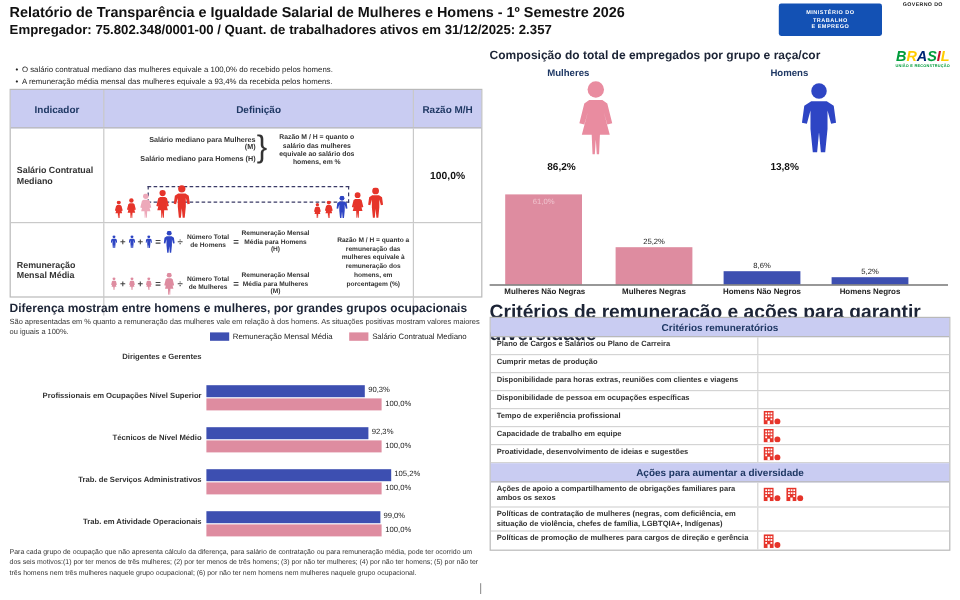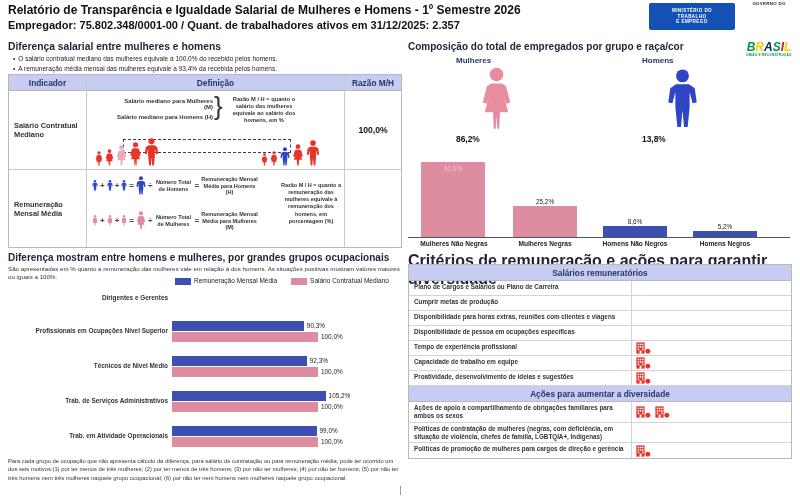--- a/index.html
+++ b/index.html
@@ -28,21 +28,21 @@
   .sec-title { font-size:10.3px; font-weight:bold; color:#1c2436; }
 
   
   #sec1-title { left:8px; top:41px; }
   #bullets { left:13px; top:55px; font-size:6.5px; color:#222; }
   #bullets div { margin-bottom:3px; }
   #bullets div::before { content:"•"; margin-right:3px; }
 
   
   #table1 { left:8px; top:74px; width:394px; height:174px; border:1px solid #b9b9b9; font-size:7px; }
-  #table1 .hrow { display:flex; height:16px; background:#C9CCF2; border-bottom:1px solid #b9b9b9; }
+  #table1 .hrow { display:flex; height:32px; background:#C9CCF2; border-bottom:1px solid #b9b9b9; }
   #table1 .hrow div { font-size:8.3px; font-weight:bold; color:#1F3864; display:flex; align-items:center; justify-content:center; }
   .c-ind { width:78px; border-right:1px solid #c9c9c9; }
   .c-def { width:258px; border-right:1px solid #c9c9c9; position:relative; }
   .c-ratio { width:56px; }
   #table1 .trow { display:flex; border-bottom:1px solid #c9c9c9; }
   #table1 .trow:last-child { border-bottom:none; }
   .row1 { height:79px; } .row2 { height:77px; }
   .ind-label { font-size:7.4px; font-weight:bold; color:#333; display:flex; align-items:center; padding-left:5px; }
   .ratio-val { font-size:8.6px; font-weight:bold; color:#111; display:flex; align-items:center; justify-content:center; }
 
@@ -142,21 +142,20 @@
     <div>MINISTÉRIO DO</div>
     <div>TRABALHO</div>
     <div>E EMPREGO</div>
   </div>
   <div class="abs" id="logo-gov">
     <div class="gtop">GOVERNO DO</div>
     <div class="gname"><span>B</span><span>R</span><span>A</span><span>S</span><span>I</span><span>L</span></div>
     <div class="gtag">UNIÃO E RECONSTRUÇÃO</div>
   </div>
 
-  <div class="abs sec-title" id="sec1-title">Diferença salarial entre mulheres e homens</div>
   <div class="abs" id="bullets">
     <div>O salário contratual mediano das mulheres equivale a 100,0% do recebido pelos homens.</div>
     <div>A remuneração média mensal das mulheres equivale a 93,4% da recebida pelos homens.</div>
   </div>
 
   <div class="abs" id="table1">
     <div class="hrow">
       <div class="c-ind">Indicador</div>
       <div class="c-def">Definição</div>
       <div class="c-ratio">Razão M/H</div>
@@ -344,21 +343,21 @@
       </div>
     <div id="comp-axis"></div>
     <div class="ccat" style="left:0px">Mulheres Não Negras</div>
     <div class="ccat" style="left:91px">Mulheres Negras</div>
     <div class="ccat" style="left:181px">Homens Não Negros</div>
     <div class="ccat" style="left:271px">Homens Negros</div>
   </div>
 
   <div class="abs sec-title" id="crit-title" style="font-size:16px">Critérios de remuneração e ações para garantir diversidade</div>
   <div class="abs" id="crit-table">
-    <div class="crit-head">Salários remuneratórios</div>
+    <div class="crit-head">Critérios remuneratórios</div>
 
     <div class="crit-row">
       <div class="crit-txt">Plano de Cargos e Salários ou Plano de Carreira</div>
       <div class="crit-ic"></div>
     </div>
     <div class="crit-row">
       <div class="crit-txt">Cumprir metas de produção</div>
       <div class="crit-ic"></div>
     </div>
     <div class="crit-row">

